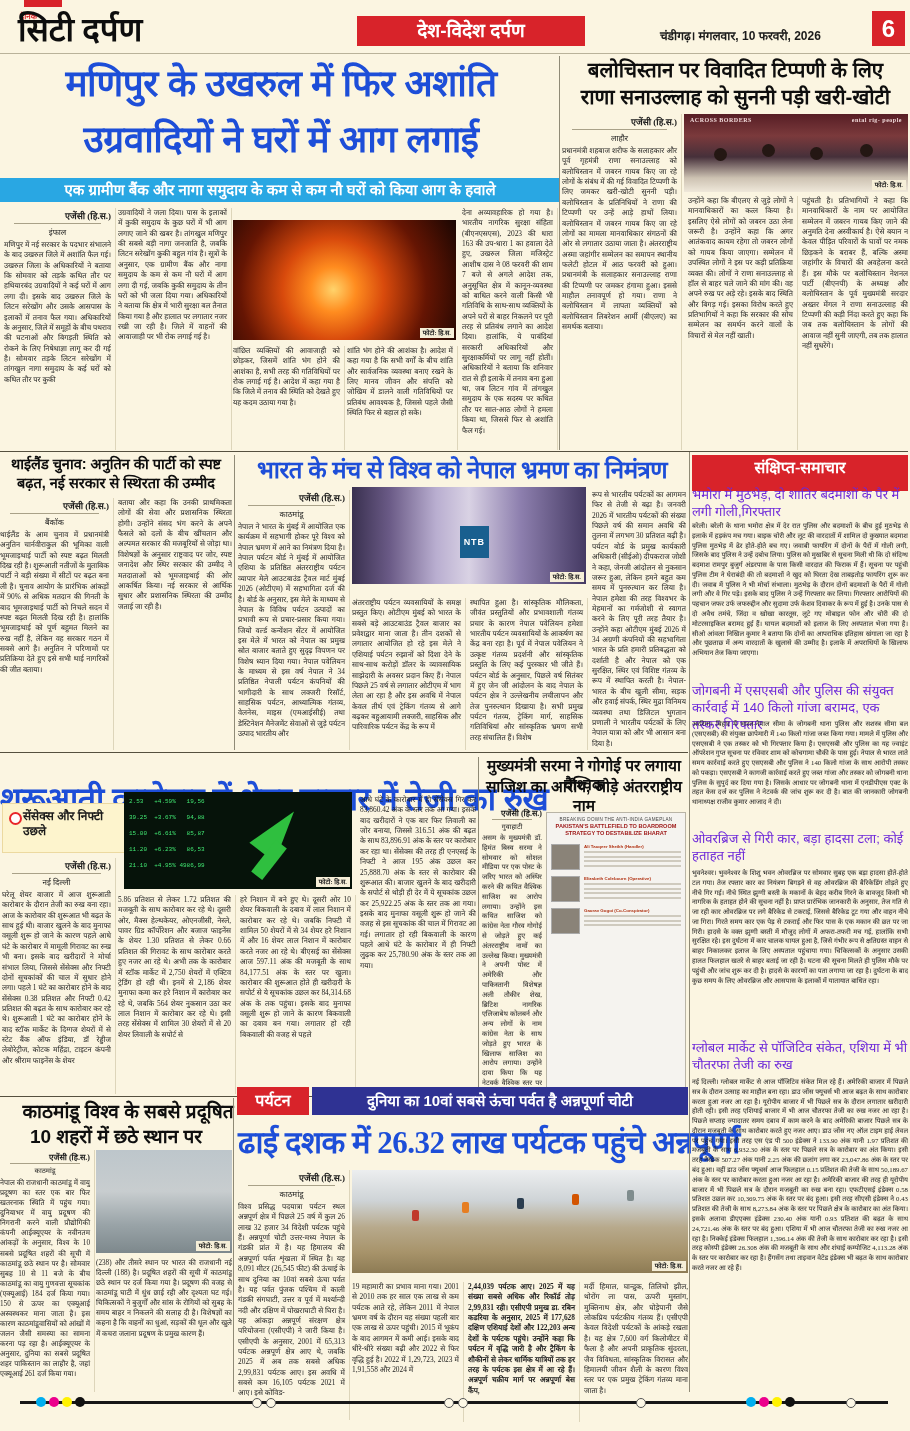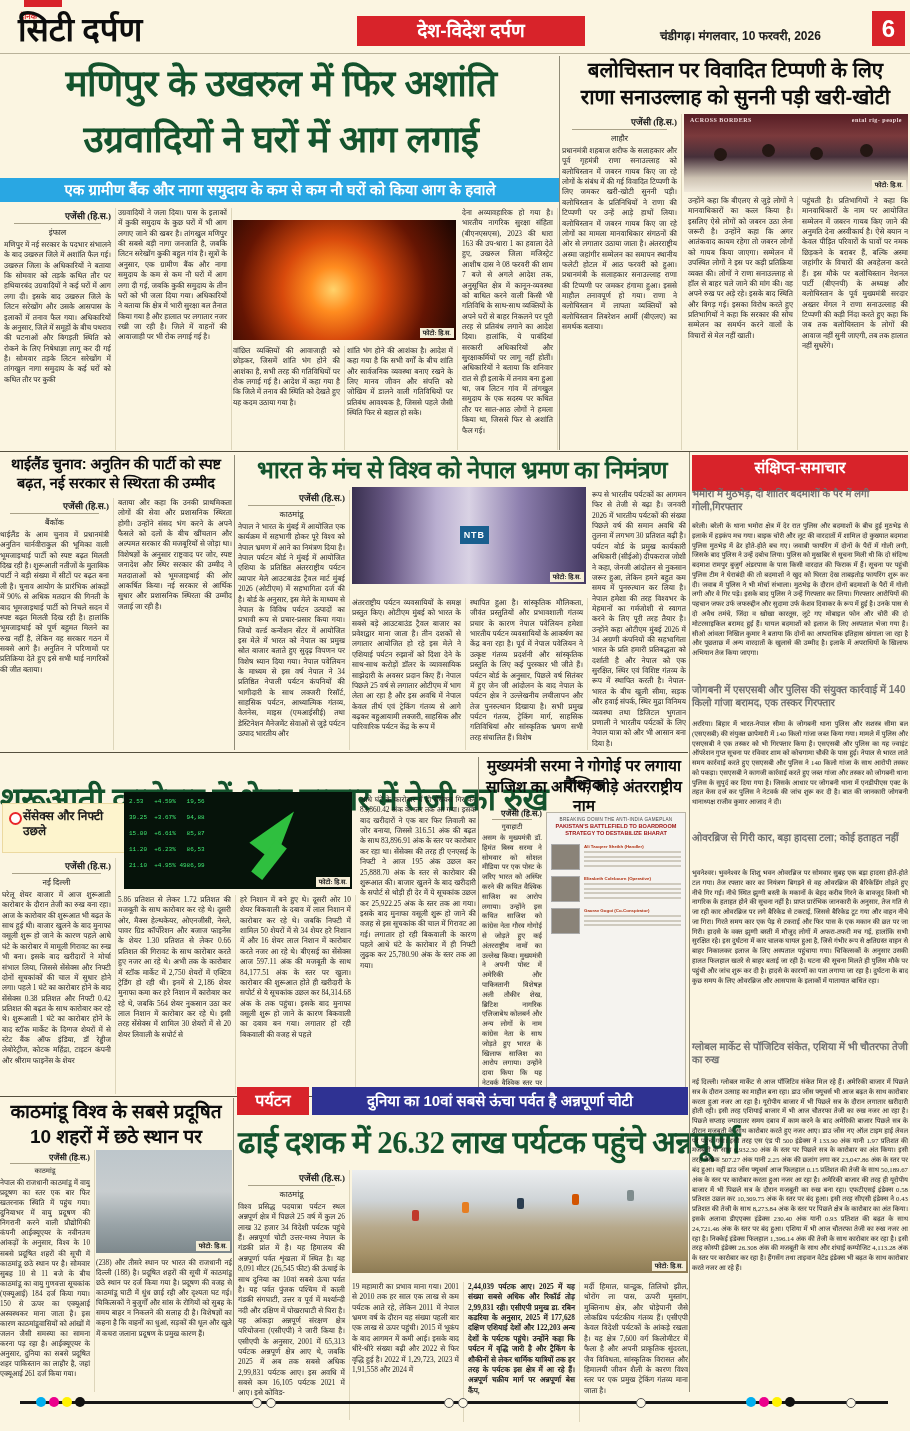--- a/index.html
+++ b/index.html
@@ -11,21 +11,21 @@
   .corner-mark{left:24px;top:0;width:38px;height:7px;background:#d8232a;}
   .logo-daily{left:20px;top:10px;font-size:8px;color:#d8232a;font-weight:bold;text-decoration:underline;}
   .logo{left:18px;top:13px;font-size:33px;font-weight:800;color:#0d0d0d;line-height:1.05;}
   .banner{left:357px;top:16px;width:228px;height:30px;background:#d8232a;color:#fff;
           font-size:19px;font-weight:800;text-align:center;line-height:30px;}
   .dateline{left:660px;top:27px;width:205px;font-size:12px;font-weight:bold;}
   .pagenum{left:872px;top:11px;width:33px;height:35px;background:#d8232a;color:#fff;
            font-size:24px;font-weight:800;text-align:center;line-height:35px;}
   .hdr-rule{left:0;top:53px;width:910px;border-top:1px solid #b9b29a;}
   
-  .hl-xl{font-weight:800;color:#14532d;text-align:center;white-space:nowrap;letter-spacing:-0.5px;}
+  .hl-xl{font-weight:800;color:#1d4ed8;text-align:center;white-space:nowrap;letter-spacing:-0.5px;}
   .hl{font-weight:800;color:#0e0e0e;text-align:center;line-height:1.22;}
   .strap{background:#29a7e3;color:#fff;font-weight:800;text-align:center;}
   .kicker{background:#2f3293;color:#fff;font-weight:800;text-align:center;}
   .tag{background:#d8232a;color:#fff;font-weight:800;text-align:center;}
   
   .col{overflow:hidden;box-sizing:border-box;}
   .rr{border-right:1px solid #ddd5ba;padding-right:4px;}
   .btxt{font-size:7.4px;line-height:1.4;text-align:justify;color:#1c1c1c;}
   .byl{font-weight:bold;font-size:9px;text-align:right;margin:1px 0 1px;}
   .byl-rule{border-top:1px solid #a9a188;margin:1px 10px 2px;}
@@ -54,21 +54,21 @@
   
   .poster{background:#f5f3ef;border:1px solid #b9b4a6;box-sizing:border-box;padding:4px 4px;}
   .ip-t1{font-size:4.6px;color:#444;text-align:center;letter-spacing:0.3px;}
   .ip-t2{font-size:5.6px;color:#9c1414;font-weight:800;text-align:center;line-height:1.3;margin-top:1px;}
   .ip-row{display:flex;margin-top:6px;}
   .ip-ph{width:27px;height:24px;background:#8a8378;margin-right:4px;flex:none;border:1px solid #aaa;}
   .ip-name{font-size:4.4px;color:#b03010;font-weight:800;}
   .ip-bar{height:2px;background:#cfcabe;margin:2.5px 0;}
   
   .brief-title{background:#d8232a;color:#fff;font-weight:800;font-size:16px;text-align:center;line-height:26px;}
-  .bhead{font-size:10px;font-weight:700;line-height:1.3;color:#737373;}
+  .bhead{font-size:13px;font-weight:400;line-height:1.3;color:#6d28d9;}
   .bbody{font-size:6.8px;line-height:1.44;text-align:justify;color:#1c1c1c;}
   .vline{position:absolute;border-left:1px solid #8f8a76;width:0;}
   .hline{position:absolute;border-top:1px solid #55503f;height:0;}
   
   .regbar{left:20px;top:1401px;width:868px;height:3px;background:#161616;}
   .dot{position:absolute;top:1397px;width:10px;height:10px;border-radius:50%;}
   .dotw{position:absolute;top:1398px;width:8px;height:8px;border-radius:50%;background:#fdf8e6;border:1px solid #555;}
 </style>
 </head>
 <body>
@@ -165,21 +165,21 @@
 
   <div>
     <div class="abs hl-xl sans" style="left:238px;top:452px;width:448px;font-size:24px;">भारत के मंच से विश्व को नेपाल भ्रमण का निमंत्रण</div>
     <div class="abs col rr" style="left:238px;top:490px;width:112px;height:260px;">
       <div class="byl">एजेंसी (हि.स.)</div>
       <div class="byl-rule"></div>
       <div class="place">काठमांडू</div>
       <div class="btxt">नेपाल ने भारत के मुंबई में आयोजित एक कार्यक्रम में सहभागी होकर पूरे विश्व को नेपाल भ्रमण में आने का निमंत्रण दिया है। नेपाल पर्यटन बोर्ड ने मुंबई में आयोजित एशिया के प्रतिष्ठित अंतरराष्ट्रीय पर्यटन व्यापार मेले आउटबाउंड ट्रैवल मार्ट मुंबई 2026 (ओटीएम) में सहभागिता दर्ज की है। बोर्ड के अनुसार, इस मेले के माध्यम से नेपाल के विविध पर्यटन उत्पादों का प्रभावी रूप से प्रचार-प्रसार किया गया। जियो वर्ल्ड कन्वेंशन सेंटर में आयोजित इस मेले में भारत को नेपाल का प्रमुख स्रोत बाजार बताते हुए सुदृढ़ विपणन पर विशेष ध्यान दिया गया। नेपाल पवेलियन के माध्यम से इस वर्ष नेपाल ने 34 प्रतिष्ठित नेपाली पर्यटन कंपनियों की भागीदारी के साथ लक्जरी रिसॉर्ट, साहसिक पर्यटन, आध्यात्मिक गंतव्य, वेलनेस, माइस (एमआईसीई) तथा डेस्टिनेशन मैनेजमेंट सेवाओं से जुड़े पर्यटन उत्पाद भारतीय और</div>
     </div>
     <div class="photo ph-ntb" style="left:352px;top:487px;width:234px;height:97px;">
-      <span style="position:absolute;left:46%;top:40%;background:#195f8f;color:#fff;font-size:9px;font-weight:bold;padding:4px 4px;letter-spacing:1px;" class="sans">NTB</span>
+      <span style="position:absolute;left:46%;top:40%;background:#195f8f;color:#fff;font-size:9px;font-weight:bold;padding:11px 4px;letter-spacing:1px;" class="sans">NTB</span>
       <span class="cap">फोटो: हि.स.</span>
     </div>
     <div class="abs col rr" style="left:352px;top:598px;width:114px;height:152px;">
       <div class="btxt">अंतरराष्ट्रीय पर्यटन व्यवसायियों के समक्ष प्रस्तुत किए। ओटीएम मुंबई को भारत के सबसे बड़े आउटबाउंड ट्रैवल बाजार का प्रवेशद्वार माना जाता है। तीन दशकों से लगातार आयोजित हो रहे इस मेले ने एशियाई पर्यटन रुझानों को दिशा देने के साथ-साथ करोड़ों डॉलर के व्यावसायिक साझेदारी के अवसर प्रदान किए हैं। नेपाल पिछले 25 वर्ष से लगातार ओटीएम में भाग लेता आ रहा है और इस अवधि में नेपाल केवल तीर्थ एवं ट्रेकिंग गंतव्य से आगे बढ़कर बहुआयामी लक्जरी, साहसिक और पारिवारिक पर्यटन केंद्र के रूप में</div>
     </div>
     <div class="abs col rr" style="left:470px;top:598px;width:118px;height:152px;">
       <div class="btxt">स्थापित हुआ है। सांस्कृतिक मौलिकता, जीवंत प्रस्तुतियों और प्रभावशाली गंतव्य प्रचार के कारण नेपाल पवेलियन हमेशा भारतीय पर्यटन व्यवसायियों के आकर्षण का केंद्र बना रहा है। पूर्व में नेपाल पवेलियन ने उत्कृष्ट गंतव्य प्रदर्शनी और सांस्कृतिक प्रस्तुति के लिए कई पुरस्कार भी जीते हैं। पर्यटन बोर्ड के अनुसार, पिछले वर्ष सितंबर में हुए जेन जी आंदोलन के बाद नेपाल के पर्यटन क्षेत्र ने उल्लेखनीय लचीलापन और तेज पुनरुत्थान दिखाया है। सभी प्रमुख पर्यटन गंतव्य, ट्रेकिंग मार्ग, साहसिक गतिविधियां और सांस्कृतिक भ्रमण सभी तरह संचालित हैं। विशेष</div>
     </div>
     <div class="abs col" style="left:592px;top:490px;width:94px;height:260px;">
       <div class="btxt">रूप से भारतीय पर्यटकों का आगमन फिर से तेजी से बढ़ा है। जनवरी 2026 में भारतीय पर्यटकों की संख्या पिछले वर्ष की समान अवधि की तुलना में लगभग 30 प्रतिशत बढ़ी है। पर्यटन बोर्ड के प्रमुख कार्यकारी अधिकारी (सीईओ) दीपकराज जोशी ने कहा, जेनजी आंदोलन से नुकसान जरूर हुआ, लेकिन हमने बहुत कम समय में पुनरुत्थान कर लिया है। नेपाल हमेशा की तरह विश्वभर के मेहमानों का गर्मजोशी से स्वागत करने के लिए पूरी तरह तैयार है। उन्होंने कहा ओटीएम मुंबई 2026 में 34 अग्रणी कंपनियों की सहभागिता भारत के प्रति हमारी प्रतिबद्धता को दर्शाती है और नेपाल को एक सुरक्षित, स्थिर एवं विशिष्ट गंतव्य के रूप में स्थापित करती है। नेपाल-भारत के बीच खुली सीमा, सड़क और हवाई संपर्क, स्थिर मुद्रा विनिमय व्यवस्था तथा डिजिटल भुगतान प्रणाली ने भारतीय पर्यटकों के लिए नेपाल यात्रा को और भी आसान बना दिया है।</div>
@@ -263,21 +263,21 @@
             <div class="ip-bar"></div>
           <div class="ip-bar"></div>
         </div>
       </div>
     </div>
   </div>
 
   <div class="hline" style="left:0;top:1096px;width:688px;"></div>
 
   <div>
-    <div class="abs hl sans" style="left:0;top:1100px;width:232px;font-size:19px;">काठमांडू विश्व के सबसे प्रदूषित</div>
+    <div class="abs hl sans" style="left:12px;top:1100px;width:232px;font-size:19px;">काठमांडू विश्व के सबसे प्रदूषित</div>
     <div class="abs hl sans" style="left:0;top:1125px;width:232px;font-size:19px;">10 शहरों में छठे स्थान पर</div>
     <div class="abs col rr" style="left:0;top:1150px;width:95px;height:242px;">
       <div class="byl" style="font-size:8px;">एजेंसी (हि.स.)</div>
       <div class="byl-rule"></div>
       <div class="place" style="font-size:7px;">काठमांडू</div>
       <div class="btxt" style="font-size:7.2px;">नेपाल की राजधानी काठमांडू में वायु प्रदूषण का स्तर एक बार फिर खतरनाक स्थिति में पहुंच गया। दुनियाभर में वायु प्रदूषण की निगरानी करने वाली प्रौद्योगिकी कंपनी आईक्यूएयर के नवीनतम आंकड़ों के अनुसार, विश्व के 10 सबसे प्रदूषित शहरों की सूची में काठमांडू छठे स्थान पर है। सोमवार सुबह 10 से 11 बजे के बीच काठमांडू का वायु गुणवत्ता सूचकांक (एक्यूआई) 184 दर्ज किया गया। 150 से ऊपर का एक्यूआई अस्वस्थकर माना जाता है। इस कारण काठमांडूवासियों को आंखों में जलन जैसी समस्या का सामना करना पड़ रहा है। आईक्यूएयर के अनुसार, दुनिया का सबसे प्रदूषित शहर पाकिस्तान का लाहौर है, जहां एक्यूआई 261 दर्ज किया गया।</div>
     </div>
     <div class="photo ph-city" style="left:96px;top:1150px;width:136px;height:103px;">
       <span class="cap">फोटो: हि.स.</span>
     </div>

